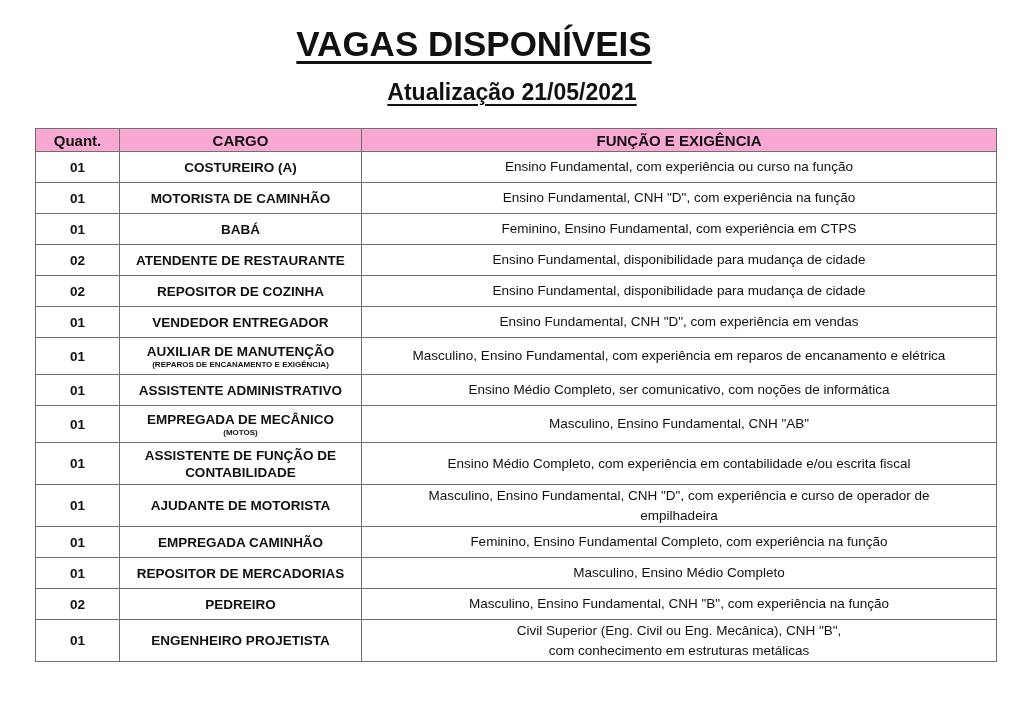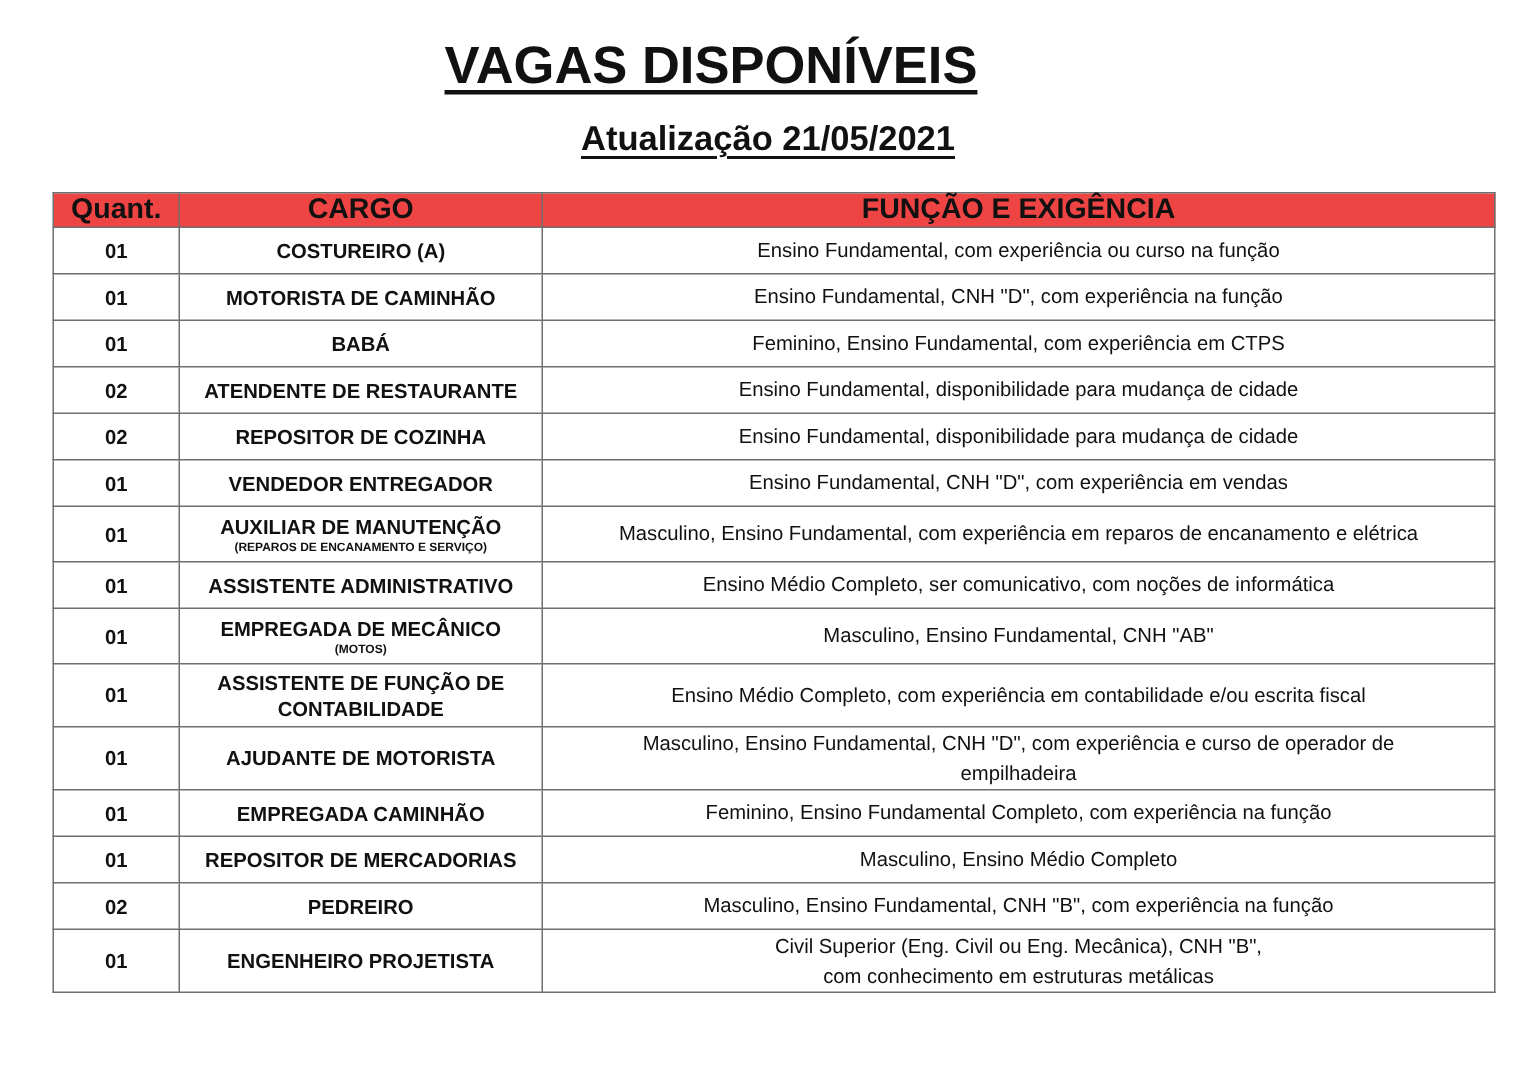--- a/index.html
+++ b/index.html
@@ -3,21 +3,21 @@
 <meta charset="utf-8">
 <style>
   html, body { margin: 0; padding: 0; background: #ffffff; }
   body { width: 1024px; height: 724px; position: relative; overflow: hidden; font-family: "Liberation Sans", "DejaVu Sans", sans-serif; color: #111; }
   .title { position: absolute; top: 22px; left: 0; width: 948px; text-align: center; font-weight: bold; font-size: 35px; letter-spacing: 0px; line-height: 44px; }
   .title span { text-decoration: underline; text-decoration-thickness: 3px; text-underline-offset: 5px; }
   .subtitle { position: absolute; top: 76px; left: 0; width: 1024px; text-align: center; font-weight: bold; font-size: 23px; line-height: 32px; }
   .subtitle span { text-decoration: underline; text-decoration-thickness: 2px; text-underline-offset: 4px; }
   table.vagas { position: absolute; left: 35px; top: 128px; width: 961px; border-collapse: collapse; table-layout: fixed; }
   table.vagas th, table.vagas td { border: 1px solid #6f6f6f; text-align: center; vertical-align: middle; padding: 0 4px; }
-  table.vagas th { background: #ef4444; font-weight: bold; font-size: 19px; height: 22px; }
+  table.vagas th { background: #f9a8d4; font-weight: bold; font-size: 15px; height: 22px; }
   table.vagas td { font-size: 13.5px; height: 30px; }
   td.qty { font-weight: bold; font-size: 14px; }
   td.cargo { font-weight: bold; font-size: 13.5px; line-height: 17px; }
   td.func { font-size: 13.5px; line-height: 20px; }
   .note { display: block; font-size: 8px; font-weight: bold; line-height: 10px; }
   col.c1 { width: 84px; } col.c2 { width: 242px; } col.c3 { width: 635px; }
   tr.tall td { height: 36px; }
   tr.tall2 td { height: 41px; }
 </style>
 </head>
@@ -67,21 +67,21 @@
     </tr>
     <tr>
       <td class="qty">01</td>
       <td class="cargo">VENDEDOR ENTREGADOR</td>
       <td class="func">Ensino Fundamental, CNH "D", com experiência em vendas</td>
     </tr>
     <tr class="tall">
       <td class="qty">01</td>
       <td class="cargo">
         <span>AUXILIAR DE MANUTENÇÃO</span>
-        <span class="note">(REPAROS DE ENCANAMENTO E SERVIÇO)</span>
+        <span class="note">(REPAROS DE ENCANAMENTO E EXIGÊNCIA)</span>
       </td>
       <td class="func">Masculino, Ensino Fundamental, com experiência em reparos de encanamento e elétrica</td>
     </tr>
     <tr>
       <td class="qty">01</td>
       <td class="cargo">ASSISTENTE ADMINISTRATIVO</td>
       <td class="func">Ensino Médio Completo, ser comunicativo, com noções de informática</td>
     </tr>
     <tr class="tall">
       <td class="qty">01</td>

